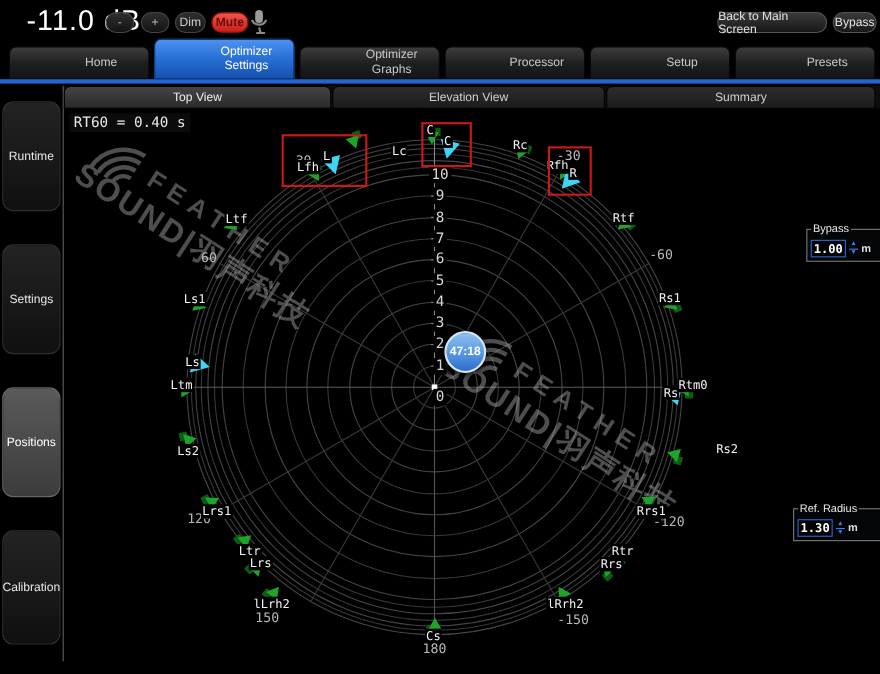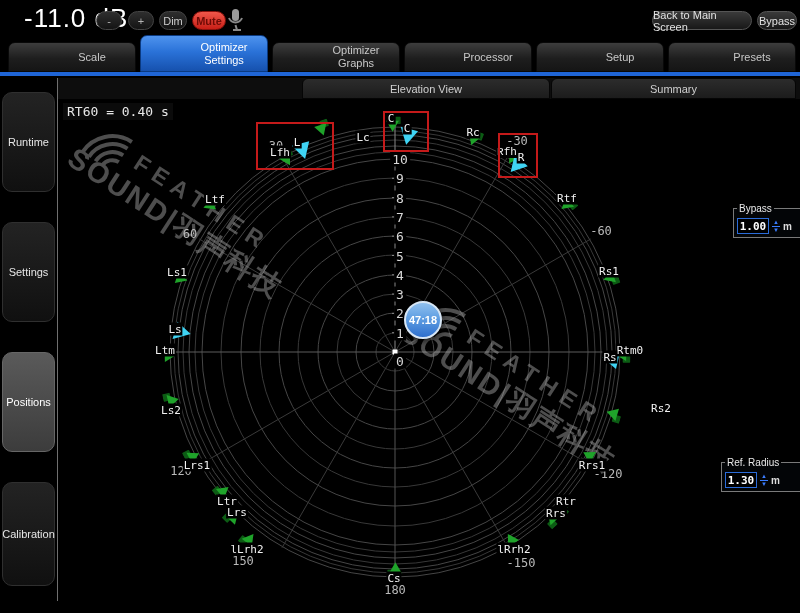--- a/index.html
+++ b/index.html
@@ -96,40 +96,41 @@
         <path d="M5 10 a7 7 0 0 0 13 0" stroke="#8a8a8a" stroke-width="2" fill="none"></path>
         <line x1="11.5" y1="17" x2="13" y2="22" stroke="#8a8a8a" stroke-width="2"></line>
         <line x1="9" y1="22" x2="17" y2="22" stroke="#8a8a8a" stroke-width="2"></line>
       </svg>
     </span>
     <div class="pill right" id="btn-back">Back to Main Screen</div>
     <div class="pill right" id="btn-bypass">Bypass</div>
   </div>
 
   <div id="maintabs">
-      <div class="tab" style="left: 8px;">Scale</div>
+      <div class="tab" style="left: 8px;">Home</div>
       <div class="tab active" style="left: 140px;">Optimizer
 Settings</div>
       <div class="tab" style="left: 272px;">Optimizer
 Graphs</div>
       <div class="tab" style="left: 404px;">Processor</div>
       <div class="tab" style="left: 536px;">Setup</div>
       <div class="tab" style="left: 668px;">Presets</div>
     </div>
   <div id="blueline"></div>
 
   <div id="sidebar">
       <div class="side-btn" style="top: 92px; height: 100px;">Runtime</div>
       <div class="side-btn" style="top: 222px; height: 100px;">Settings</div>
       <div class="side-btn active" style="top: 352px; height: 100px;">Positions</div>
       <div class="side-btn" style="top: 482px; height: 104px;">Calibration</div>
     </div>
 
   <div id="content">
     <div id="viewtabs">
+        <div class="view-tab active" style="left: 0px; width: 243px;">Top View</div>
         <div class="view-tab" style="left: 244px; width: 248px;">Elevation View</div>
         <div class="view-tab" style="left: 493px; width: 245px;">Summary</div>
       </div>
     <div id="chart-area">
       <svg id="grid" width="742" height="502">
           <circle cx="337" cy="253" r="19" fill="none" stroke="#383838" stroke-width="1"></circle>
           <circle cx="337" cy="253" r="39" fill="none" stroke="#464646" stroke-width="1"></circle>
           <circle cx="337" cy="253" r="58" fill="none" stroke="#383838" stroke-width="1"></circle>
           <circle cx="337" cy="253" r="77" fill="none" stroke="#464646" stroke-width="1"></circle>
           <circle cx="337" cy="253" r="97" fill="none" stroke="#383838" stroke-width="1"></circle>

